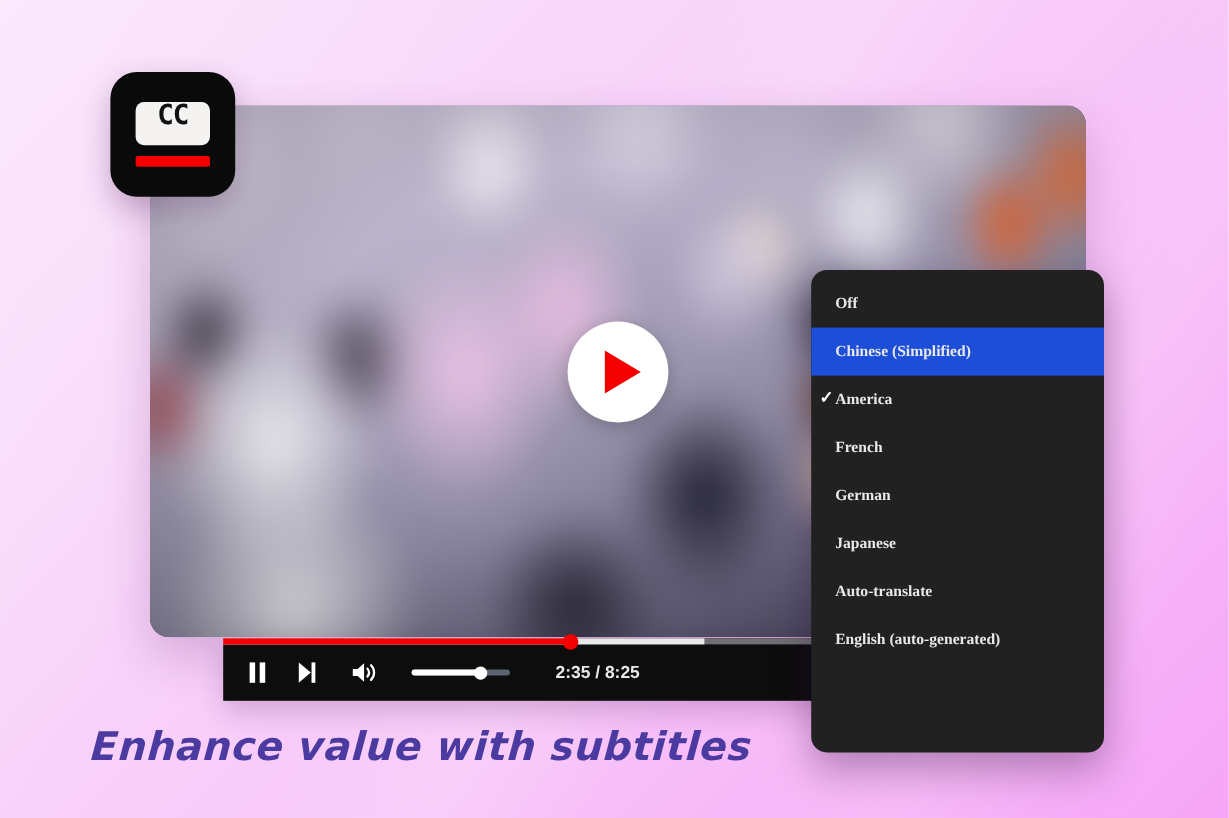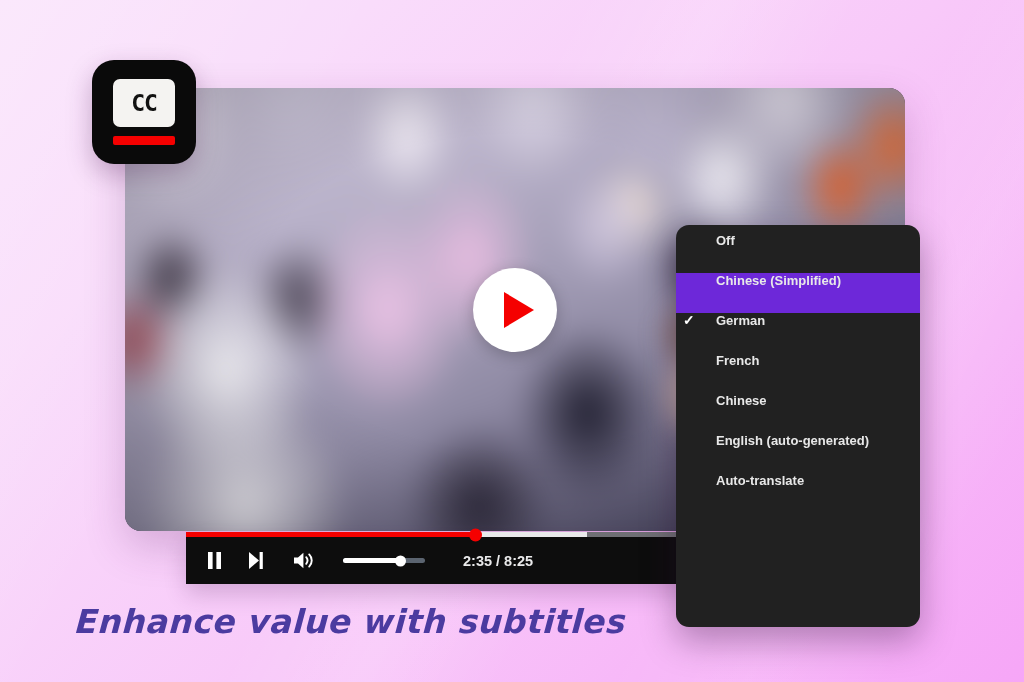--- a/index.html
+++ b/index.html
@@ -141,25 +141,25 @@
     border-radius: 22px;
     background: #0a0a0a;
     box-shadow: 0 10px 26px rgba(60, 10, 70, 0.28);
     display: flex;
     flex-direction: column;
     align-items: center;
     justify-content: center;
     gap: 9px;
   }
   #cc-box {
-    width: 62px; height: 48px;
+    width: 62px; height: 36px;
     background: #f4f3f1;
     border-radius: 7px;
     display: flex;
-    align-items: center;
+    align-items: flex-start;
     justify-content: center;
   }
   #cc-text {
     font-family: "DejaVu Sans Mono", monospace;
     font-size: 23px;
     font-weight: 700;
     letter-spacing: -1px;
     color: #111111;
     line-height: 1;
   }
@@ -282,29 +282,30 @@
     background: #212121;
     border-radius: 13px;
     box-shadow: 0 14px 34px rgba(40, 10, 50, 0.34);
     padding: 8px 0;
     overflow: hidden;
   }
   .menu-item {
     position: relative;
     height: 40px;
     display: flex;
-    align-items: flex-start;
-    padding-left: 40px;
+    align-items: center;
+    padding-left: 20px;
     color: #e8e8e8;
     font-size: 13px;
     font-weight: 600;
     cursor: pointer;
     white-space: nowrap;
-  }
-  .menu-item.highlighted { background: #6d28d9; }
+    font-family: Liberation Serif, serif;
+  }
+  .menu-item.highlighted { background: #1d4ed8; }
   .menu-check {
     position: absolute;
     left: 7px;
     width: 14px;
     color: #ffffff;
     font-size: 14px;
     line-height: 1;
   }
 
   
@@ -409,43 +410,47 @@
       <span>Off</span>
     </div>
 
     <div class="menu-item highlighted">
 
       <span>Chinese (Simplified)</span>
     </div>
 
     <div class="menu-item">
       <span class="menu-check">✓</span>
+      <span>America</span>
+    </div>
+
+    <div class="menu-item">
+
+      <span>French</span>
+    </div>
+
+    <div class="menu-item">
+
       <span>German</span>
     </div>
 
     <div class="menu-item">
 
-      <span>French</span>
-    </div>
-
-
-    <div class="menu-item">
-
-      <span>Chinese</span>
-    </div>
-
-
+      <span>Japanese</span>
+    </div>
+
+
+
+    <div class="menu-item">
+
+      <span>Auto-translate</span>
+    </div>
 
     <div class="menu-item">
 
       <span>English (auto-generated)</span>
     </div>
 
-    <div class="menu-item">
-
-      <span>Auto-translate</span>
-    </div>
-
   </div>
 
   <div id="caption-text">Enhance value with subtitles</div>
 
 </div>
 
 </body></html>

